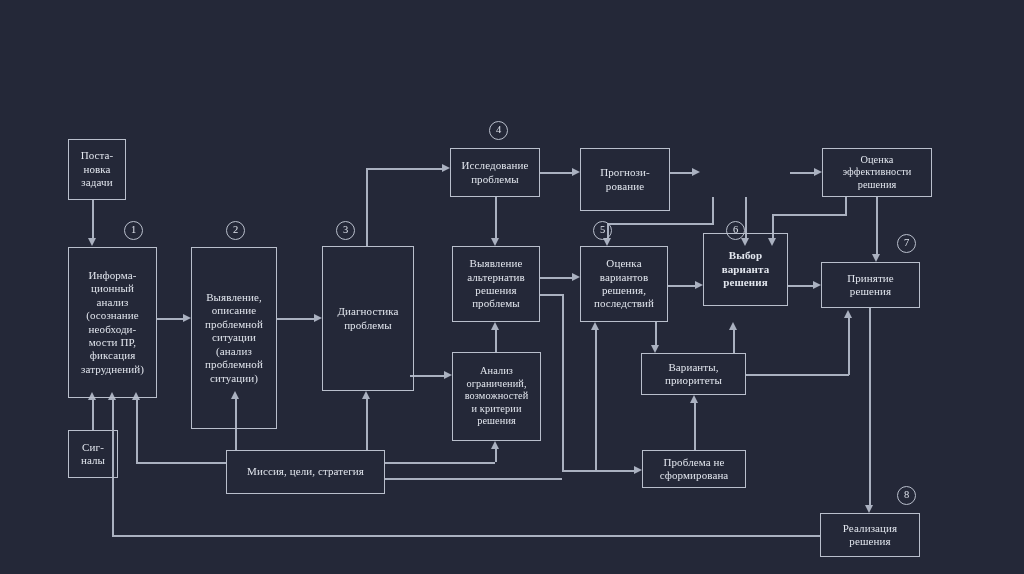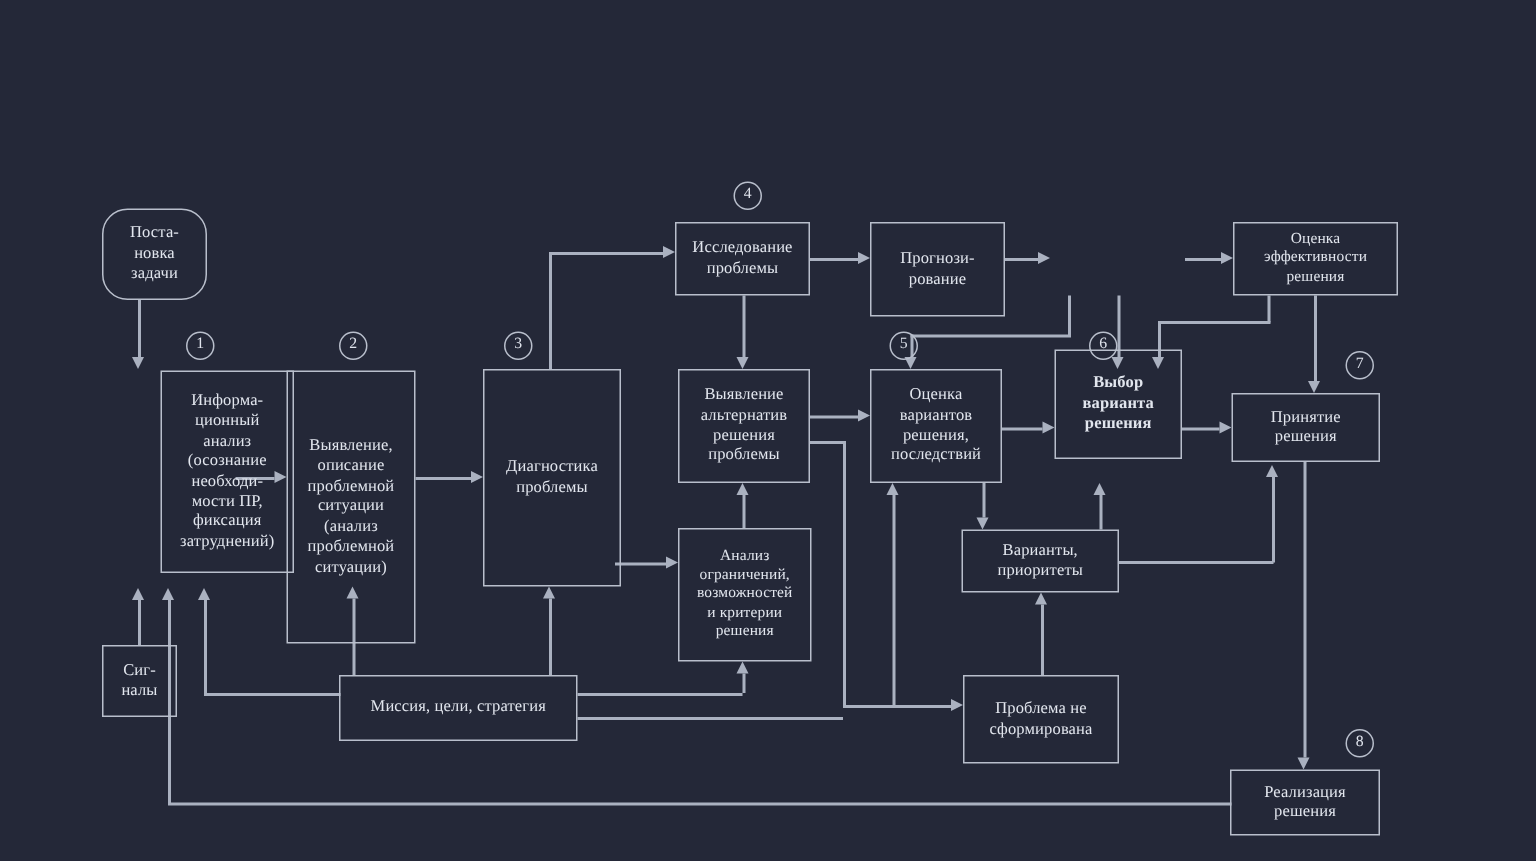--- a/index.html
+++ b/index.html
@@ -180,28 +180,28 @@
   <div class="ln v" style="left:694px; top:403px; height:47px;"></div>
   <div class="ah up" style="left:690px; top:395px;"></div>
 
   <div class="ln v" style="left:733px; top:330px; height:23px;"></div>
   <div class="ah up" style="left:729px; top:322px;"></div>
 
   <div class="ln h" style="left:746px; top:374px; width:103px;"></div>
   <div class="ln v" style="left:848px; top:318px; height:57px;"></div>
   <div class="ah up" style="left:844px; top:310px;"></div>
 
-  <div class="node f11" style="left:68px; top:139px; width:70px; height:61px;border-radius:17px;">Поста-
+  <div class="node f11" style="left:68px; top:139px; width:58px; height:61px;">Поста-
 новка
 задачи</div>
 
   <div class="node f11" style="left:68px; top:430px; width:50px; height:48px;">Сиг-
 налы</div>
 
-  <div class="node f11" style="left:68px; top:247px; width:89px; height:135px;margin-left:39px;">Информа-
+  <div class="node f11" style="left:68px; top:247px; width:89px; height:151px;">Информа-
 ционный
 анализ
 (осознание
 необходи-
 мости ПР,
 фиксация
 затруднений)</div>
 
   <div class="node f11" style="left:191px; top:247px; width:86px; height:182px;">Выявление,
 описание
@@ -246,21 +246,21 @@
 ограничений,
 возможностей
 и критерии
 решения</div>
 
   <div class="node f11" style="left:641px; top:353px; width:105px; height:42px;">Варианты,
 приоритеты</div>
 
   <div class="node f11" style="left:226px; top:450px; width:159px; height:44px;">Миссия, цели, стратегия</div>
 
-  <div class="node f11" style="left:642px; top:450px; width:104px; height:59px;">Проблема не
+  <div class="node f11" style="left:642px; top:450px; width:104px; height:38px;">Проблема не
 сформирована</div>
 
   <div class="node f11" style="left:820px; top:513px; width:100px; height:44px;">Реализация
 решения</div>
 
   <div class="step" style="left:124px; top:221px;">1</div>
   <div class="step" style="left:226px; top:221px;">2</div>
   <div class="step" style="left:336px; top:221px;">3</div>
   <div class="step" style="left:489px; top:121px;">4</div>
   <div class="step" style="left:593px; top:221px;">5</div>

